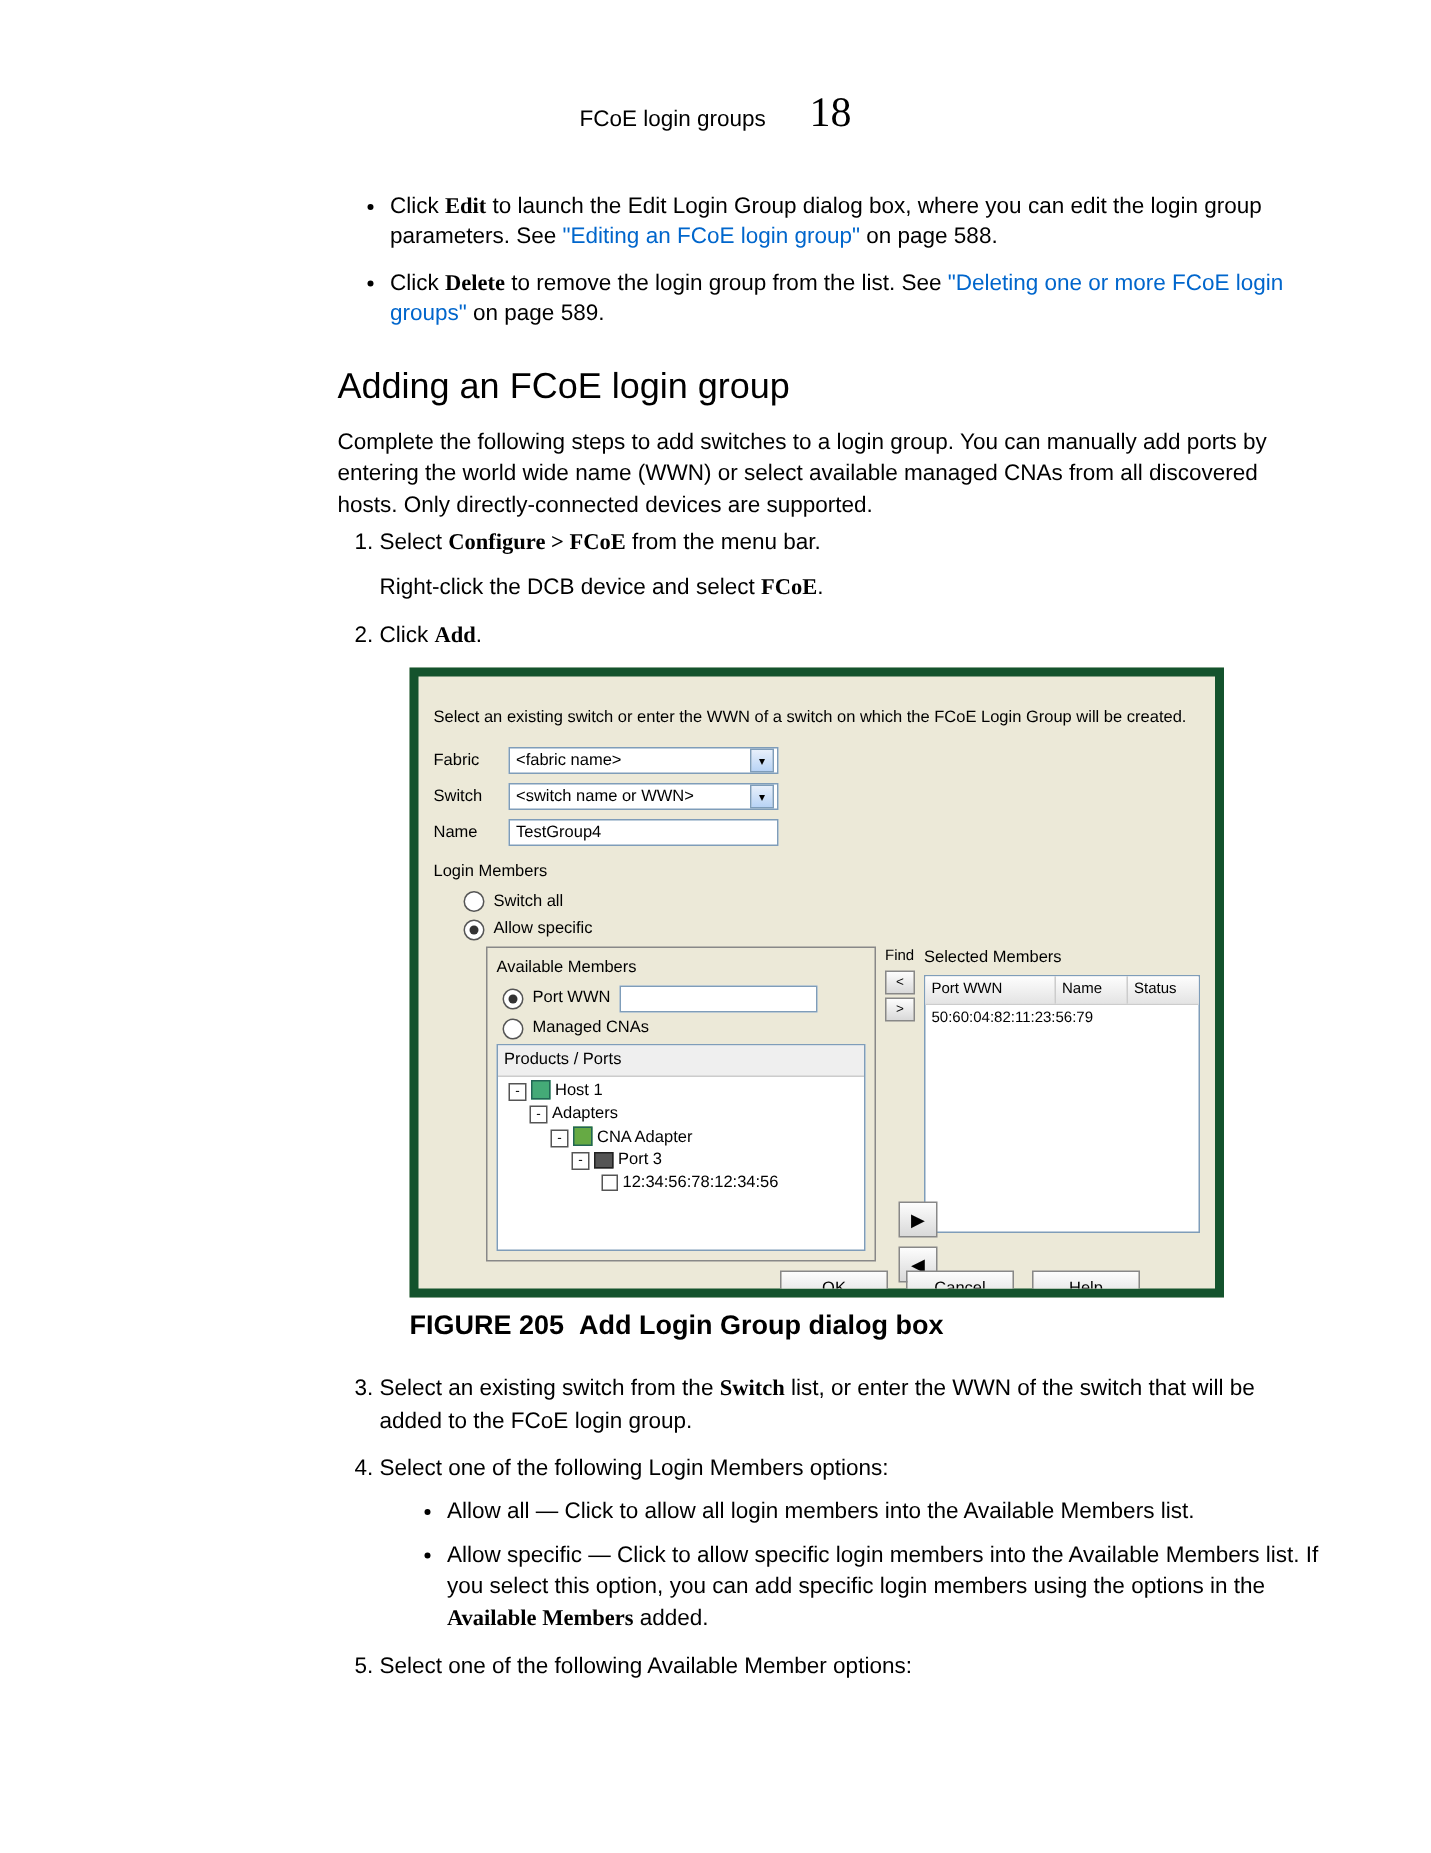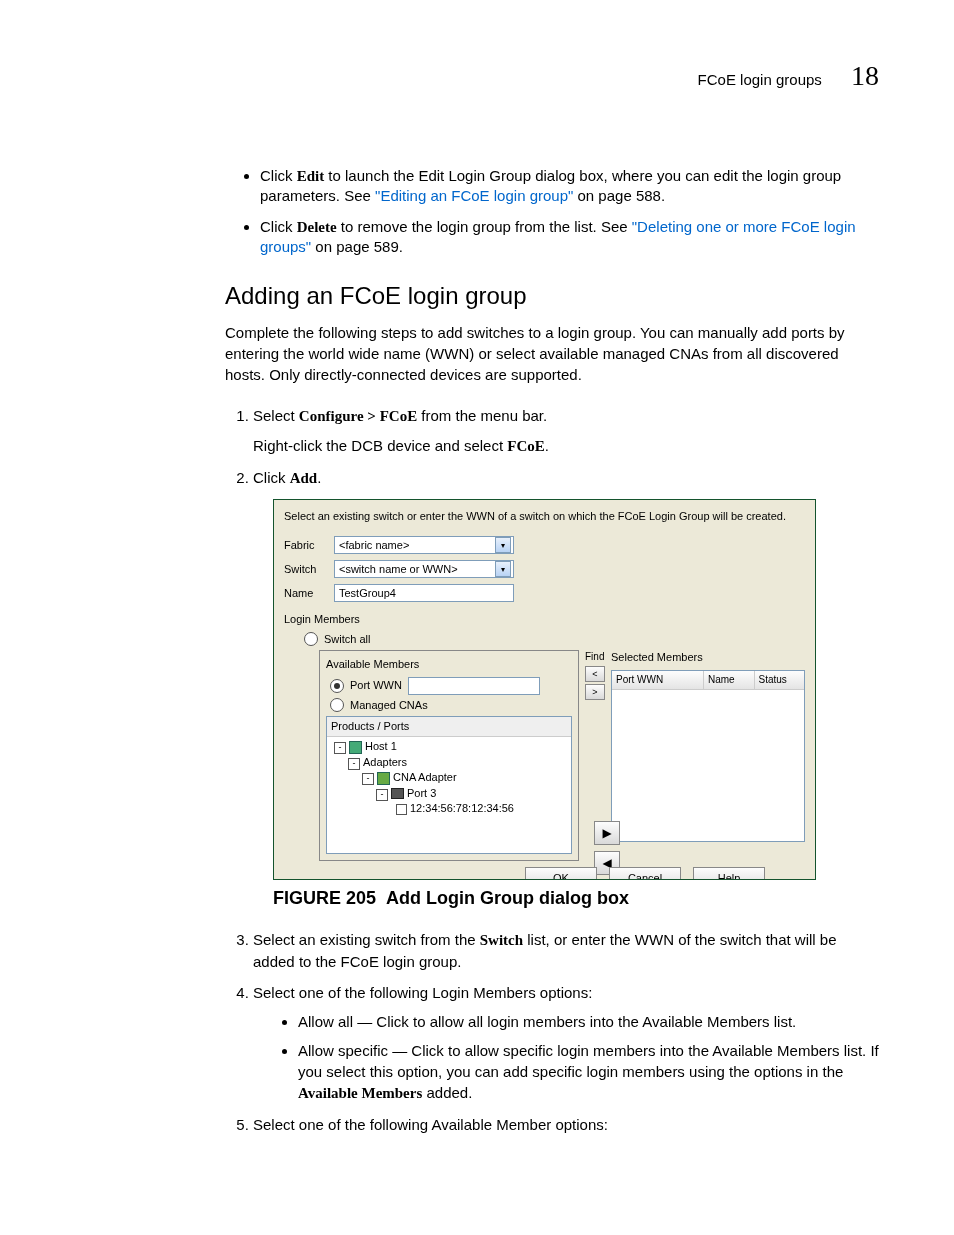--- a/index.html
+++ b/index.html
@@ -8,22 +8,22 @@
     font-family: Arial, Helvetica, sans-serif;
     font-size: 15px;
     color: #000;
     background: #fff;
     width: 954px;
   }
   .page {
     padding: 60px 75px 60px 75px;
   }
   .header {
-    text-align: right;
-    margin-bottom: 74px;
+    text-align: center;
+    margin-bottom: 36px;
   }
   .header-title {
     font-size: 15px;
     margin-right: 25px;
   }
   .header-num {
     font-size: 28px;
     font-weight: normal;
     font-family: "Times New Roman", serif;
   }
@@ -40,21 +40,21 @@
     line-height: 1.35;
   }
   .link { color: #0066cc; }
   .bold { font-weight: bold; font-family: Liberation Serif, serif; }
   h2.section {
     font-family: Arial, Helvetica, sans-serif;
     font-weight: normal;
     font-size: 24px;
     margin: 25px 0 12px 0;
   }
-  p { line-height: 1.4; margin: 0 0 20px 0; }
+  p { line-height: 1.4; margin: 0 0 4px 0; }
   ol.steps {
     padding-left: 28px;
     margin: 0;
   }
   ol.steps > li {
     margin-bottom: 10px;
     line-height: 1.4;
   }
   .step-sub {
     margin-top: 8px;
@@ -63,27 +63,27 @@
   ul.inner {
     list-style: disc;
     padding-left: 45px;
     margin: 8px 0;
   }
   ul.inner li { margin-bottom: 8px; line-height: 1.4; }
 
   
   .dialog {
     background: #ece9d8;
-    border: 1px solid #14532d;
+    border: 6px solid #14532d;
     width: 543px;
     font-family: Tahoma, Arial, sans-serif;
     font-size: 11px;
     color: #000;
     margin: 10px 0 5px 20px;
-    padding: 9px 10px 0 10px;
+    padding: 20px 10px 0 10px;
     box-sizing: border-box;
   }
   .dlg-note { margin-bottom: 12px; }
   .frow { display: flex; align-items: center; margin-bottom: 6px; }
   .flabel { width: 50px; }
   .combo {
     background: #fff;
     border: 1px solid #7f9db9;
     height: 18px;
     width: 180px;
@@ -236,20 +236,24 @@
             <div class="textin">
               <span>TestGroup4</span>
             </div>
           </div>
 
           <div class="group-title">Login Members</div>
           <div class="radio-row">
             <span class="radio"></span>
             <span>Switch all</span>
           </div>
+          <div class="radio-row">
+            <span class="radio sel"></span>
+            <span>Allow specific</span>
+          </div>
 
           <div class="members-area">
 
             <div class="panel avail">
               <div class="panel-head">Available Members</div>
               <div class="radio-row" style="margin-left:4px">
                 <span class="radio sel"></span>
                 <span>Port WWN</span>
                 <span class="pvwn-in"></span>
               </div>
@@ -276,20 +280,21 @@
             </div>
 
             <div style="flex:1">
               <div class="panel-head">Selected Members</div>
               <div class="list table">
                 <div class="tbl-head">
                   <span style="flex:2">Port WWN</span>
                   <span style="flex:1">Name</span>
                   <span style="flex:1;border-right:none">Status</span>
                 </div>
+                <div class="tbl-row">50:60:04:82:11:23:56:79</div>
               </div>
             </div>
           </div>
 
           <div style="position:relative;height:0">
             <div class="mid-btns" style="position:absolute; left:310px; top:-110px;">
               <div class="mid-btn">▶</div>
               <div class="mid-btn">◀</div>
             </div>
           </div>

